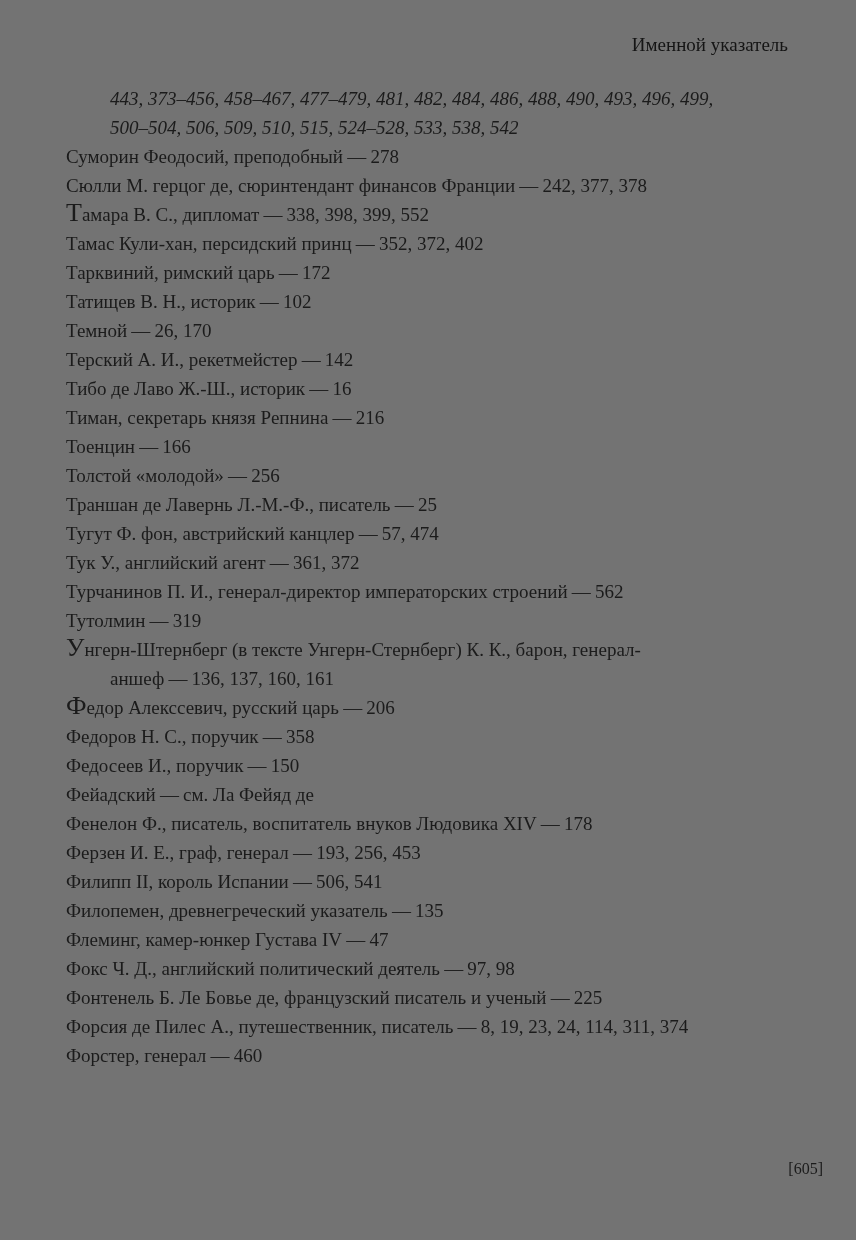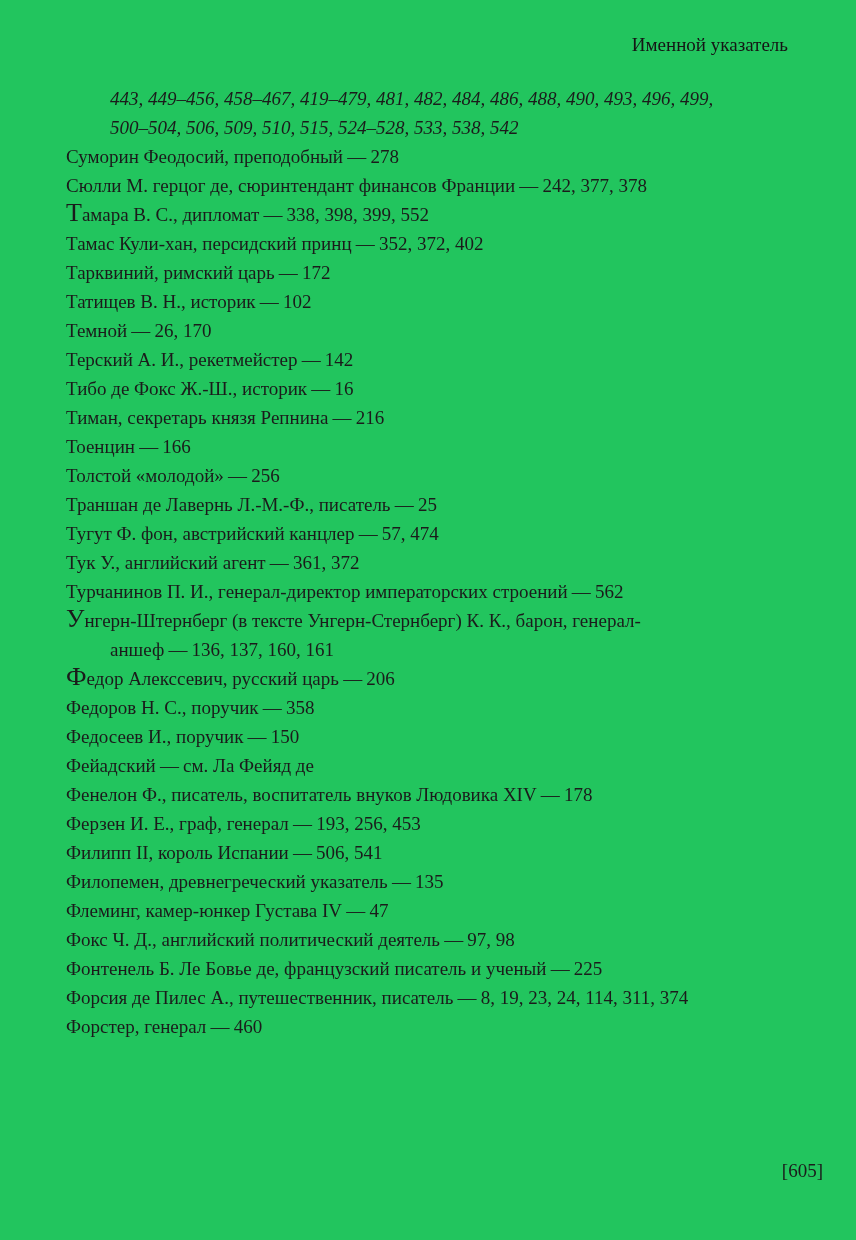--- a/index.html
+++ b/index.html
@@ -1,20 +1,20 @@
 <!DOCTYPE html>
 <html lang="ru"><head>
 <meta charset="utf-8">
 <style>
   html, body { margin: 0; padding: 0; background: #ffffff; }
   .page {
     position: relative;
     width: 856px;
     height: 1240px;
-    background: #22c55e;
+    background: #737373;
     font-family: "Liberation Serif", "DejaVu Serif", serif;
     color: #1b1b1b;
     overflow: hidden;
   }
   .running-header {
     position: absolute;
     top: 34px;
     right: 68px;
     font-size: 19px;
     line-height: 22px;
@@ -44,50 +44,51 @@
     font-size: 26px;
     line-height: 1;
   }
   .pages, .see-target { }
   .dash { margin: 0 0.22em; }
   .see-prefix { margin-right: 0.25em; }
   .folio {
     position: absolute;
     top: 1160px;
     right: 33px;
-    font-size: 19px;
+    font-size: 16px;
     color: #1b1b1b;
   }
 </style>
 </head>
 <body>
 
 <div class="page">
 
   <div class="running-header">Именной указатель</div>
 
   <div class="content">
-    <p class="continuation"><span>443, 449–456, 458–467, 419–479, 481, 482, 484, 486, 488, 490, 493, 496, 499,</span><br><span>500–504, 506, 509, 510, 515, 524–528, 533, 538, 542</span></p>
+    <p class="continuation"><span>443, 373–456, 458–467, 477–479, 481, 482, 484, 486, 488, 490, 493, 496, 499,</span><br><span>500–504, 506, 509, 510, 515, 524–528, 533, 538, 542</span></p>
     <div>
         <p class="entry"><span class="name">Суморин Феодосий, преподобный</span><span class="dash">—</span><span class="pages">278</span></p>
         <p class="entry"><span class="name">Сюлли М. герцог де, сюринтендант финансов Франции</span><span class="dash">—</span><span class="pages">242, 377, 378</span></p>
         <p class="entry section-start"><span class="initial">Т</span><span class="name">амара В. С., дипломат</span><span class="dash">—</span><span class="pages">338, 398, 399, 552</span></p>
         <p class="entry"><span class="name">Тамас Кули-хан, персидский принц</span><span class="dash">—</span><span class="pages">352, 372, 402</span></p>
         <p class="entry"><span class="name">Тарквиний, римский царь</span><span class="dash">—</span><span class="pages">172</span></p>
         <p class="entry"><span class="name">Татищев В. Н., историк</span><span class="dash">—</span><span class="pages">102</span></p>
         <p class="entry"><span class="name">Темной</span><span class="dash">—</span><span class="pages">26, 170</span></p>
         <p class="entry"><span class="name">Терский А. И., рекетмейстер</span><span class="dash">—</span><span class="pages">142</span></p>
-        <p class="entry"><span class="name">Тибо де Фокс Ж.-Ш., историк</span><span class="dash">—</span><span class="pages">16</span></p>
+        <p class="entry"><span class="name">Тибо де Лаво Ж.-Ш., историк</span><span class="dash">—</span><span class="pages">16</span></p>
         <p class="entry"><span class="name">Тиман, секретарь князя Репнина</span><span class="dash">—</span><span class="pages">216</span></p>
         <p class="entry"><span class="name">Тоенцин</span><span class="dash">—</span><span class="pages">166</span></p>
         <p class="entry"><span class="name">Толстой «молодой»</span><span class="dash">—</span><span class="pages">256</span></p>
         <p class="entry"><span class="name">Траншан де Лавернь Л.-М.-Ф., писатель</span><span class="dash">—</span><span class="pages">25</span></p>
         <p class="entry"><span class="name">Тугут Ф. фон, австрийский канцлер</span><span class="dash">—</span><span class="pages">57, 474</span></p>
         <p class="entry"><span class="name">Тук У., английский агент</span><span class="dash">—</span><span class="pages">361, 372</span></p>
         <p class="entry"><span class="name">Турчанинов П. И., генерал-директор императорских строений</span><span class="dash">—</span><span class="pages">562</span></p>
+        <p class="entry"><span class="name">Тутолмин</span><span class="dash">—</span><span class="pages">319</span></p>
         <p class="entry section-start"><span class="initial">У</span><span class="name">нгерн-Штернберг (в тексте Унгерн-Стернберг) К. К., барон, генерал-</span><br><span class="name">аншеф</span><span class="dash">—</span><span class="pages">136, 137, 160, 161</span></p>
         <p class="entry section-start"><span class="initial">Ф</span><span class="name">едор Алекссевич, русский царь</span><span class="dash">—</span><span class="pages">206</span></p>
         <p class="entry"><span class="name">Федоров Н. С., поручик</span><span class="dash">—</span><span class="pages">358</span></p>
         <p class="entry"><span class="name">Федосеев И., поручик</span><span class="dash">—</span><span class="pages">150</span></p>
         <p class="entry"><span class="name">Фейадский</span><span class="dash">—</span><span class="see-prefix">см.</span><span class="see-target">Ла Фейяд де</span></p>
         <p class="entry"><span class="name">Фенелон Ф., писатель, воспитатель внуков Людовика XIV</span><span class="dash">—</span><span class="pages">178</span></p>
         <p class="entry"><span class="name">Ферзен И. Е., граф, генерал</span><span class="dash">—</span><span class="pages">193, 256, 453</span></p>
         <p class="entry"><span class="name">Филипп II, король Испании</span><span class="dash">—</span><span class="pages">506, 541</span></p>
         <p class="entry"><span class="name">Филопемен, древнегреческий указатель</span><span class="dash">—</span><span class="pages">135</span></p>
         <p class="entry"><span class="name">Флеминг, камер-юнкер Густава IV</span><span class="dash">—</span><span class="pages">47</span></p>

